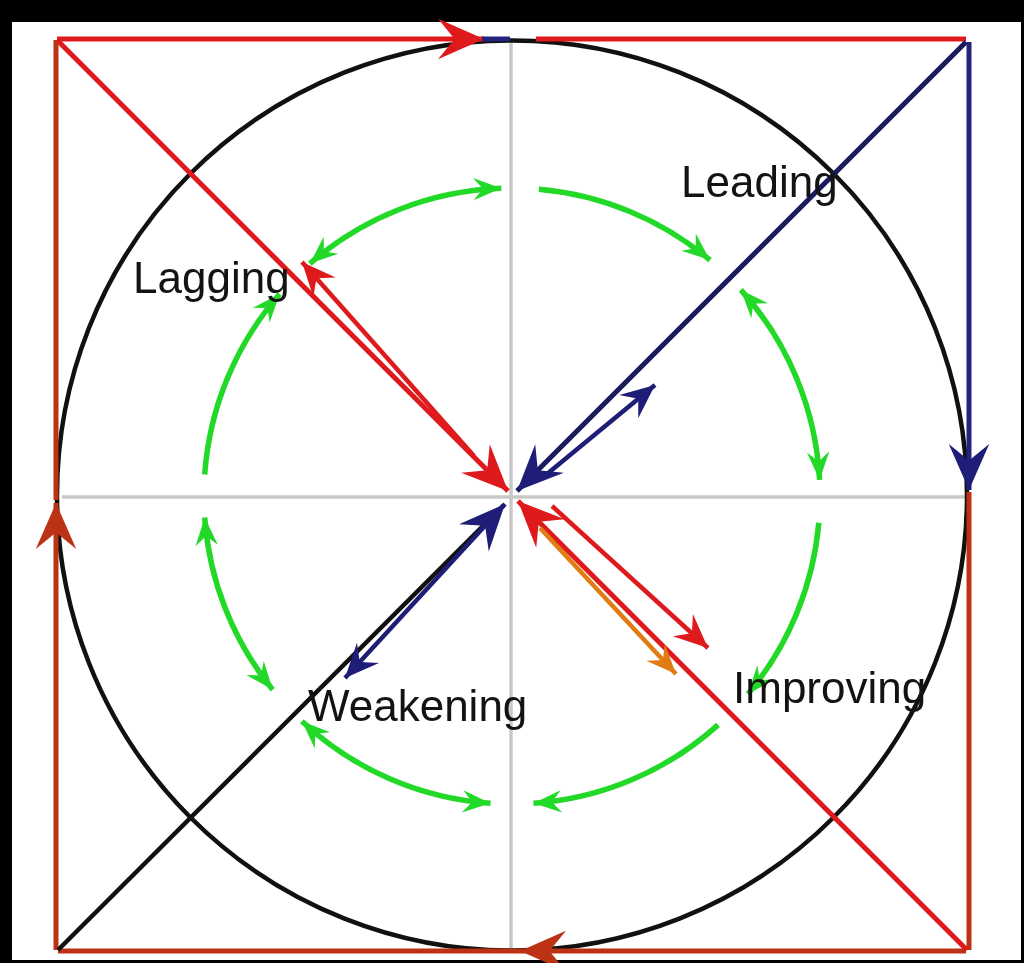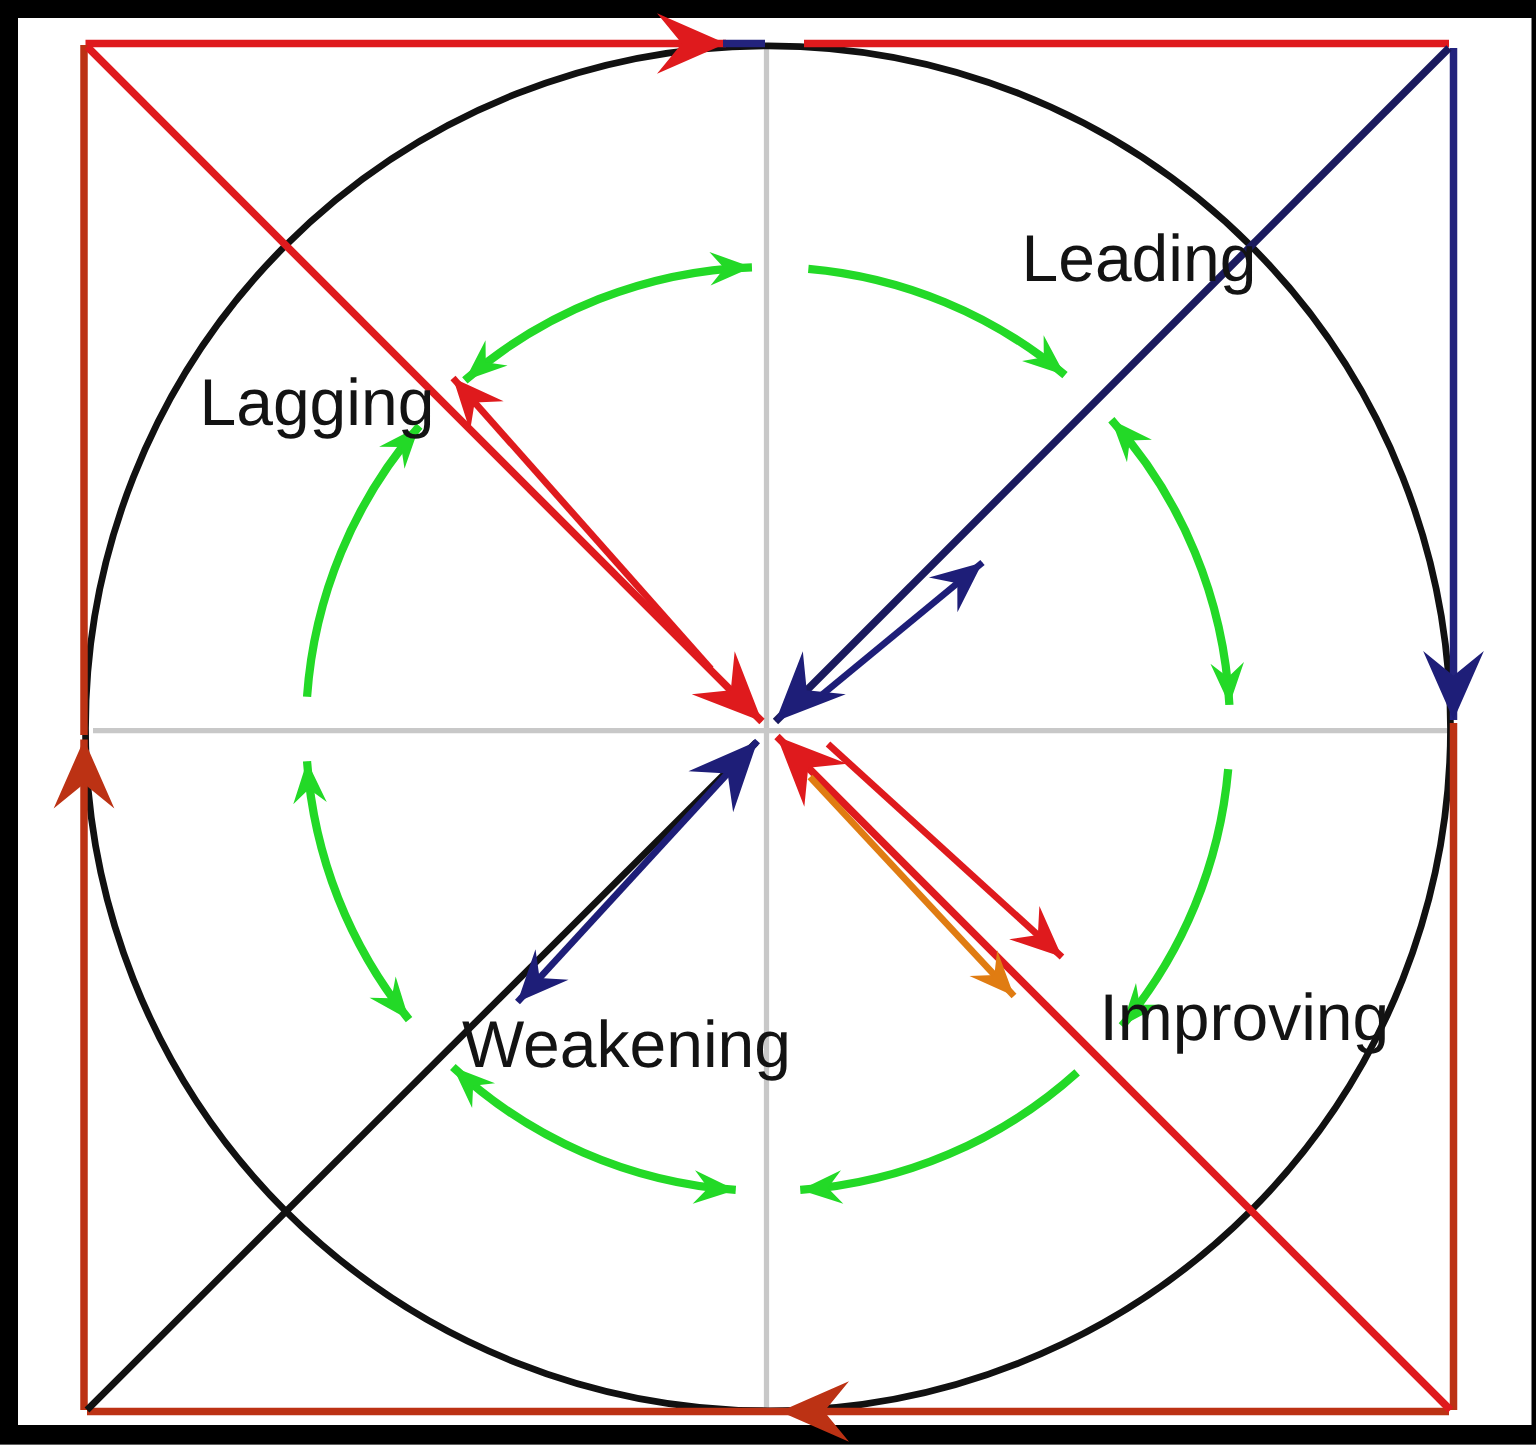--- a/index.html
+++ b/index.html
@@ -3,21 +3,21 @@
 <meta charset="utf-8">
 <style>
   :root{
     --red:#df1a1d; --darkred:#bc3214; --navy:#1e1e78; --navyedge:#23237d;
     --navydiag:#1a1a5e; --ink:#111111; --green:#23d927; --orange:#e07c12;
     --gray:#c8c8c8; --frame:#000000; --bg:#ffffff;
   }
   html,body{margin:0;padding:0;}
   body{width:1024px;height:963px;background:var(--frame);overflow:hidden;
        font-family:"Liberation Sans", sans-serif;}
-  .stage{position:relative;width:1024px;height:943px;}
+  .stage{position:relative;width:1024px;height:943px;margin-top:10px;}
   svg{display:block;}
   .qlabel{font-family:"Liberation Sans", sans-serif;font-size:44px;fill:#131313;}
 </style>
 </head>
 <body>
 
 <div class="stage">
 <svg width="1024" height="963" viewBox="0 0 1024 963">
   <defs>
     <marker id="mRedBig" viewBox="0 0 10 10" refX="10" refY="5" markerWidth="58" markerHeight="46" orient="auto" markerUnits="userSpaceOnUse">

